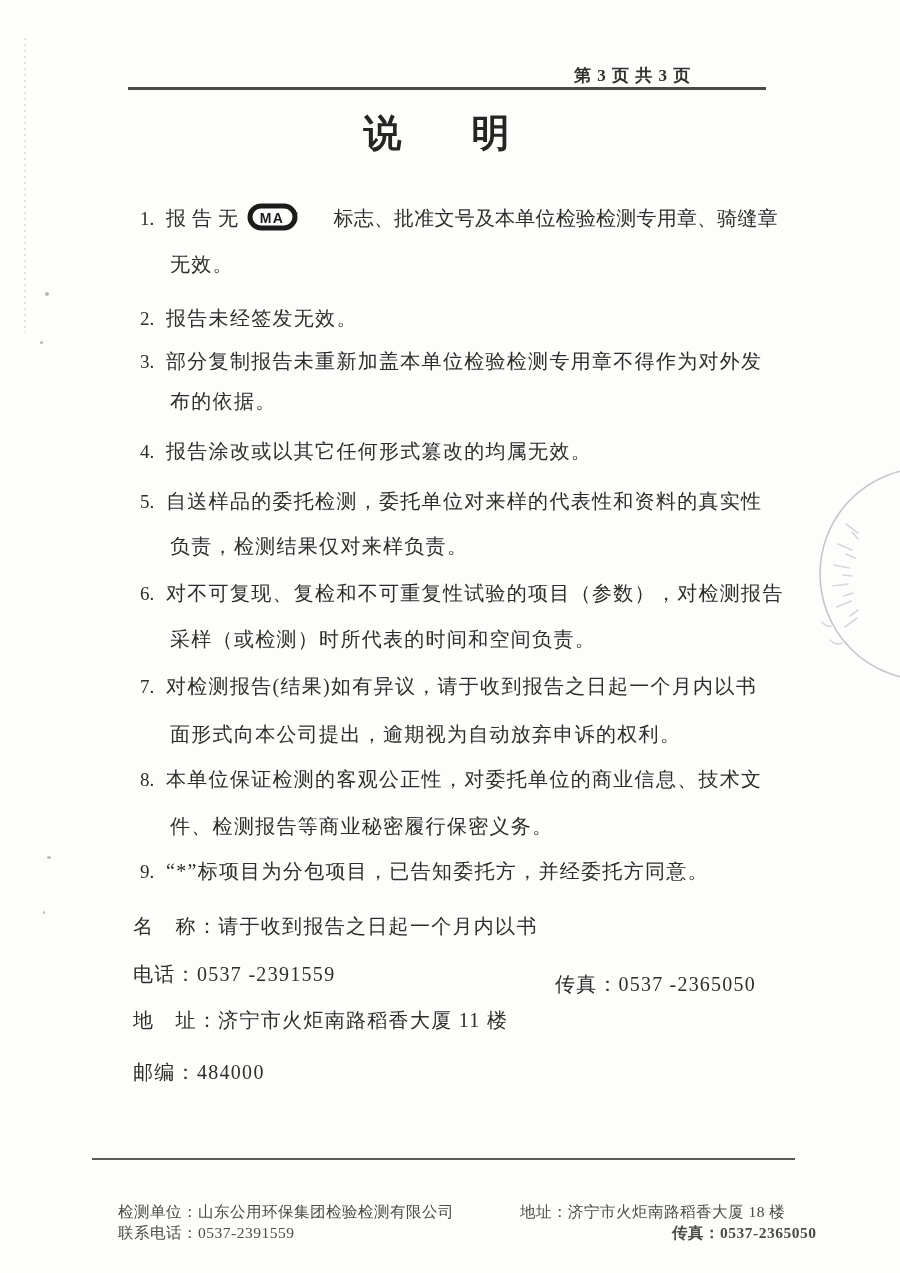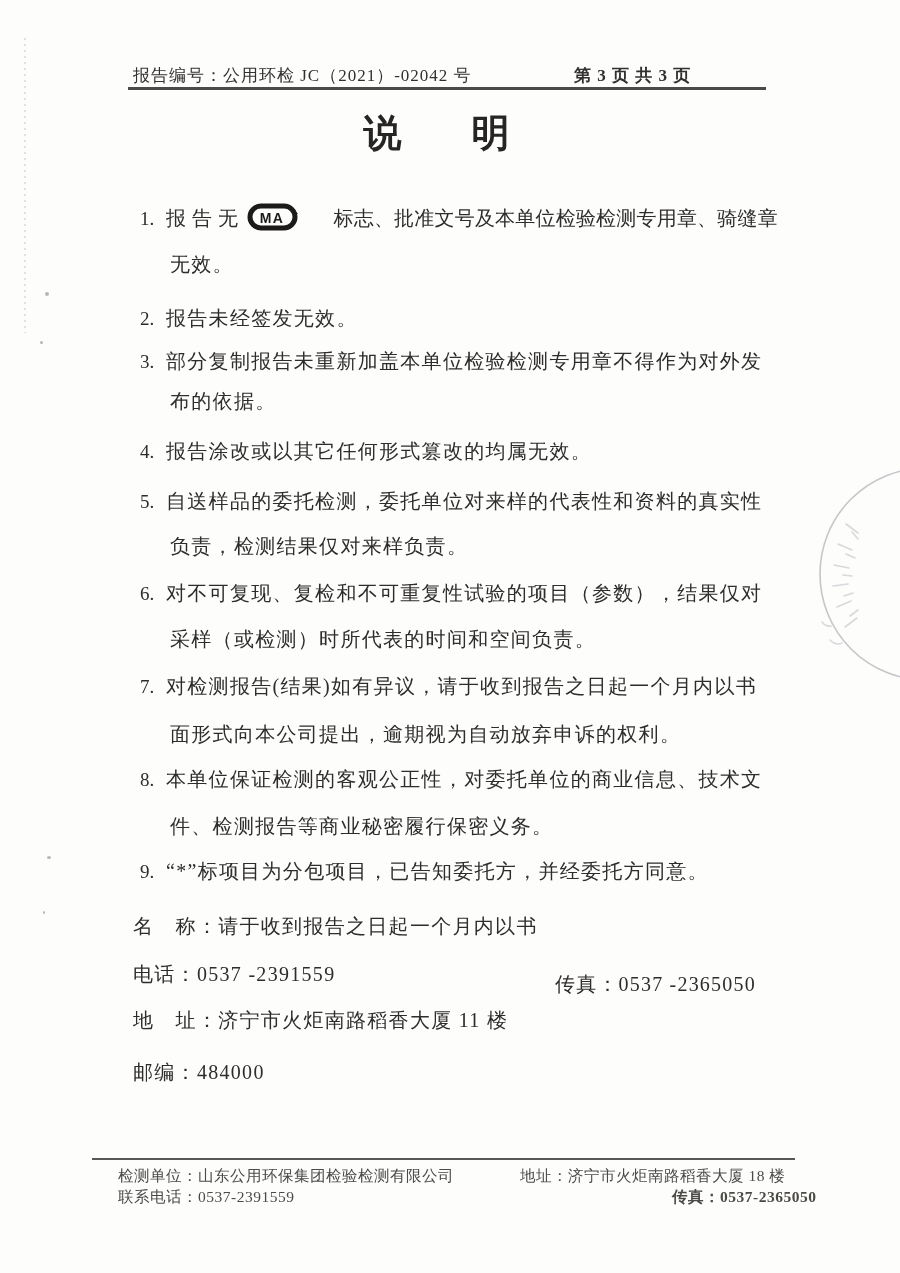--- a/index.html
+++ b/index.html
@@ -33,21 +33,21 @@
   .pre { letter-spacing:0.5px; }
 
   
   .cma-badge { display:inline-block; vertical-align:-6px; margin:0 36px 0 8px; line-height:0; }
 
   
   .fax-abs { position:absolute; left:555px; top:971px; font-size:20px; letter-spacing:1.2px; white-space:nowrap; }
 
   
   .ftr-rule { position:absolute; top:1158px; left:92px; width:703px; height:2px; background:#5a5856; }
-  .ftr { position:absolute; font-size:15.5px; letter-spacing:0.5px; color:#4b4a47; white-space:nowrap; }
+  .ftr { position:absolute; font-size:15.5px; letter-spacing:0.5px; color:#4b4a47; white-space:nowrap;margin-top:36px; }
   .ftr-unit { left:118px; top:1166px; }
   .ftr-addr { left:520px; top:1166px; }
   .ftr-tel  { left:118px; top:1187px; }
   .ftr-fax  { left:672px; top:1187px;font-weight:bold; }
 
   
   .stamp { position:absolute; left:788px; top:462px; width:112px; height:230px; overflow:hidden; pointer-events:none; }
 
   
   .edge-art { position:absolute; left:24px; top:38px; width:2px; height:295px;
@@ -57,21 +57,20 @@
   .speck1 { left:45px; top:292px; width:4px; height:4px; }
   .speck2 { left:40px; top:341px; width:3px; height:3px; }
   .speck3 { left:47px; top:856px; width:4px; height:3px; }
   .speck4 { left:43px; top:911px; width:2px; height:3px; }
 </style>
 </head>
 <body>
 
 <div class="page">
 
-  <div class="hdr hdr-left">报告编号：公用环检 JC（2021）-02042 号</div>
   <div class="hdr hdr-right">第 3 页 共 3 页</div>
   <div class="hdr-rule"></div>
 
   <div class="title">
     <span>说</span>
     <span>明</span>
   </div>
 
   <div class="ln" style="top:167px">
     <span class="num">1.</span><span class="pre">报 告 无</span><span class="cma-badge"><svg width="51" height="28" viewBox="0 0 51 28">
@@ -94,21 +93,21 @@
   <div class="ln" style="top:402px">
     <span class="num">4.</span><span>报告涂改或以其它任何形式篡改的均属无效。</span>
   </div>
 
   <div class="ln" style="top:452px">
     <span class="num">5.</span><span>自送样品的委托检测，委托单位对来样的代表性和资料的真实性</span>
   </div>
   <div class="ln cont" style="top:497px">负责，检测结果仅对来样负责。</div>
 
   <div class="ln" style="top:544px">
-    <span class="num">6.</span><span>对不可复现、复检和不可重复性试验的项目（参数），结果仅对</span>
+    <span class="num">6.</span><span>对不可复现、复检和不可重复性试验的项目（参数），对检测报告</span>
   </div>
   <div class="ln cont" style="top:590px">采样（或检测）时所代表的时间和空间负责。</div>
 
   <div class="ln" style="top:637px">
     <span class="num">7.</span><span>对检测报告(结果)如有异议，请于收到报告之日起一个月内以书</span>
   </div>
   <div class="ln cont" style="top:685px">面形式向本公司提出，逾期视为自动放弃申诉的权利。</div>
 
   <div class="ln" style="top:730px">
     <span class="num">8.</span><span>本单位保证检测的客观公正性，对委托单位的商业信息、技术文</span>

